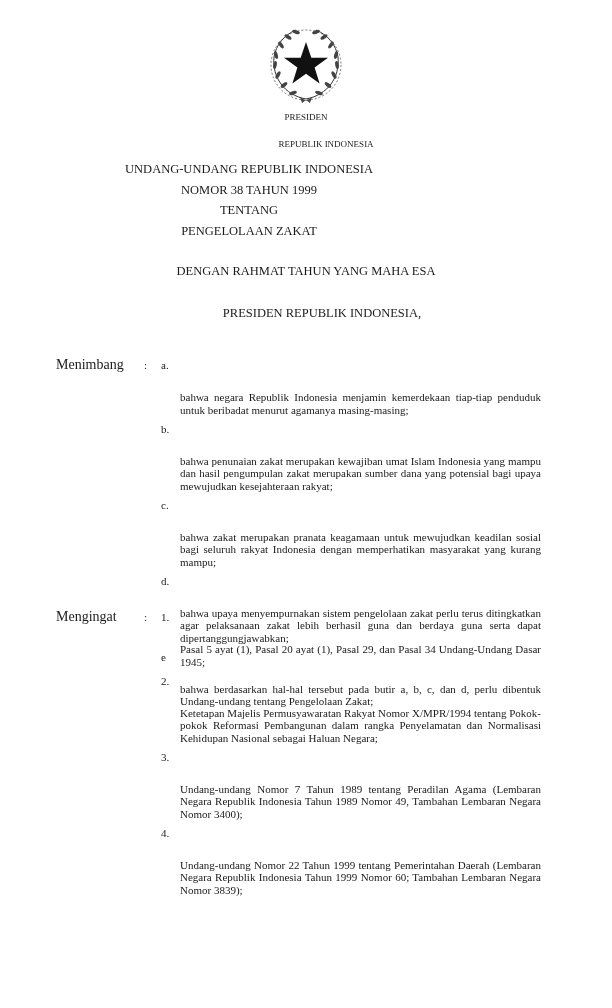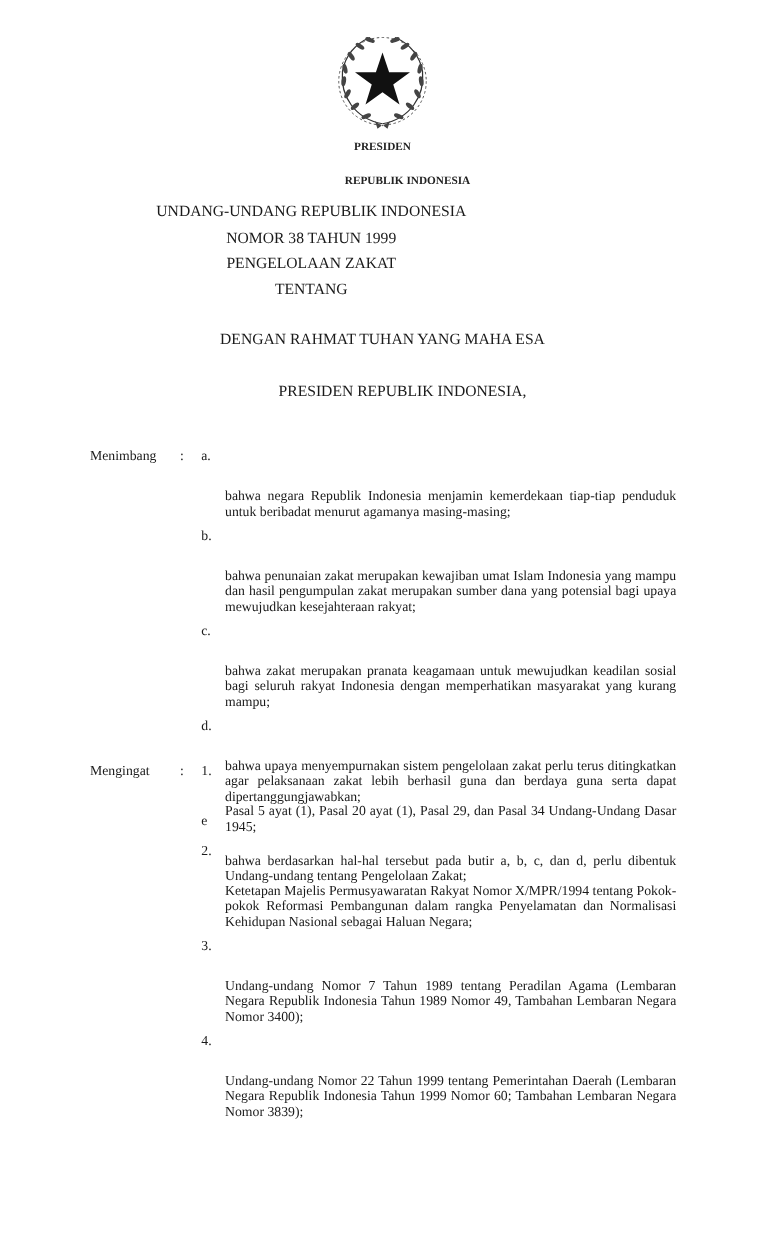--- a/index.html
+++ b/index.html
@@ -30,21 +30,20 @@
     height: 80px;
   }
   .letterhead {
     position: absolute;
     left: 0;
     width: 612px;
     text-align: center;
     font-size: 9px;
     line-height: 12px;
     color: #222;
-    font-weight: bold;
   }
   .letterhead.l1 { top: 111px; }
   .letterhead.l2 { top: 138px; padding-left: 20px; }
 
   .title-block {
     position: absolute;
     left: 0;
     top: 159px;
     width: 498px;
     text-align: center;
@@ -76,23 +75,23 @@
   .section {
     position: absolute;
     left: 0;
     width: 612px;
   }
   .section.menimbang { top: 359px; }
   .section.mengingat { top: 611px; }
 
   .sec-label {
     position: absolute;
-    left: 72px;
+    left: 56px;
     top: 0;
-    font-size: 11px;
+    font-size: 14px;
     line-height: 12.5px;
   }
   .sec-colon {
     position: absolute;
     left: 144px;
     top: 0;
     font-size: 11px;
     line-height: 12.5px;
   }
   .items {
@@ -159,25 +158,25 @@
 
     <polygon fill="#111" points="40,17 45.3,32.7 62,32.8 48.6,42.6 53.6,58.5 40,48.7 26.4,58.5 31.4,42.6 18,32.8 34.7,32.7"></polygon>
   </svg>
 
   <div class="letterhead l1">PRESIDEN</div>
   <div class="letterhead l2">REPUBLIK INDONESIA</div>
 
   <div class="title-block">
     <div>UNDANG-UNDANG REPUBLIK INDONESIA</div>
     <div>NOMOR 38 TAHUN 1999</div>
+    <div>TENTANG</div>
     <div>PENGELOLAAN ZAKAT</div>
-    <div>TENTANG</div>
   </div>
 
-  <div class="invocation">DENGAN RAHMAT TUHAN YANG MAHA ESA</div>
+  <div class="invocation">DENGAN RAHMAT TAHUN YANG MAHA ESA</div>
   <div class="president">PRESIDEN REPUBLIK INDONESIA,</div>
 
   <div class="section menimbang">
     <div class="sec-label">Menimbang</div>
     <div class="sec-colon">:</div>
     <div class="items">
       <div class="item">
         <div class="item-marker">a.</div>
         <div class="item-text">bahwa negara Republik Indonesia menjamin kemerdekaan tiap-tiap penduduk untuk beribadat menurut agamanya masing-masing;</div>
       </div>

